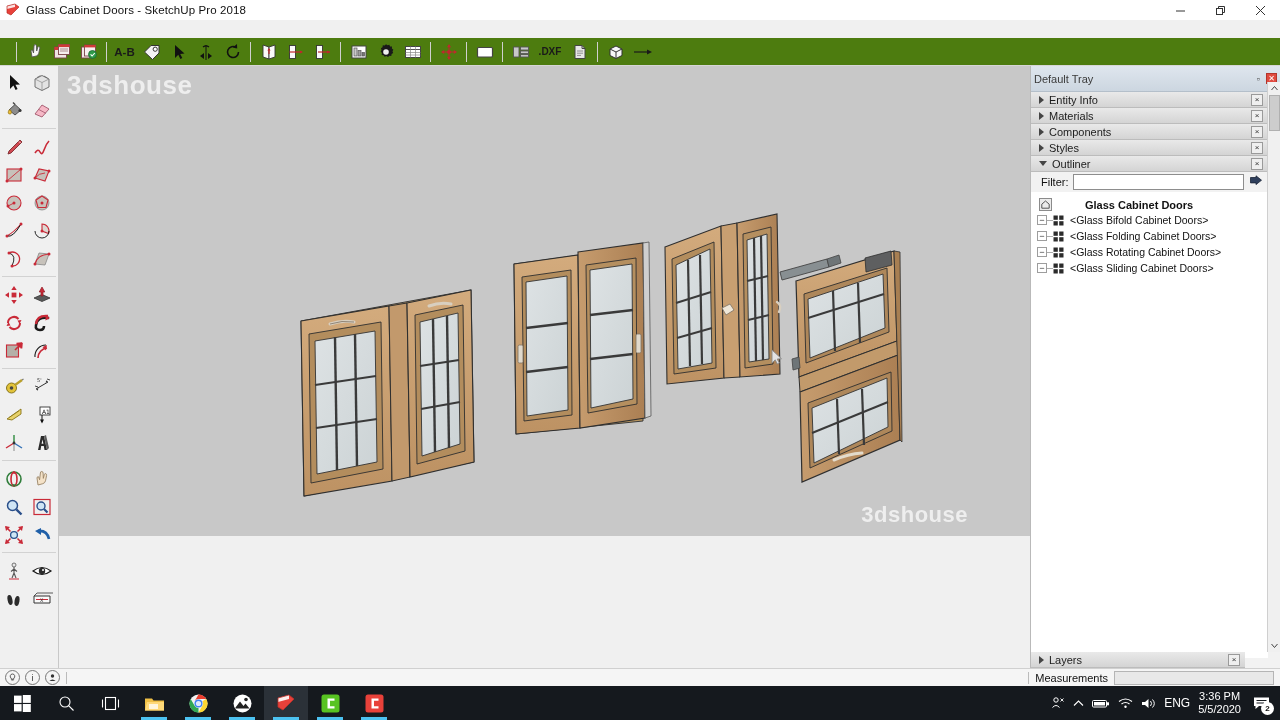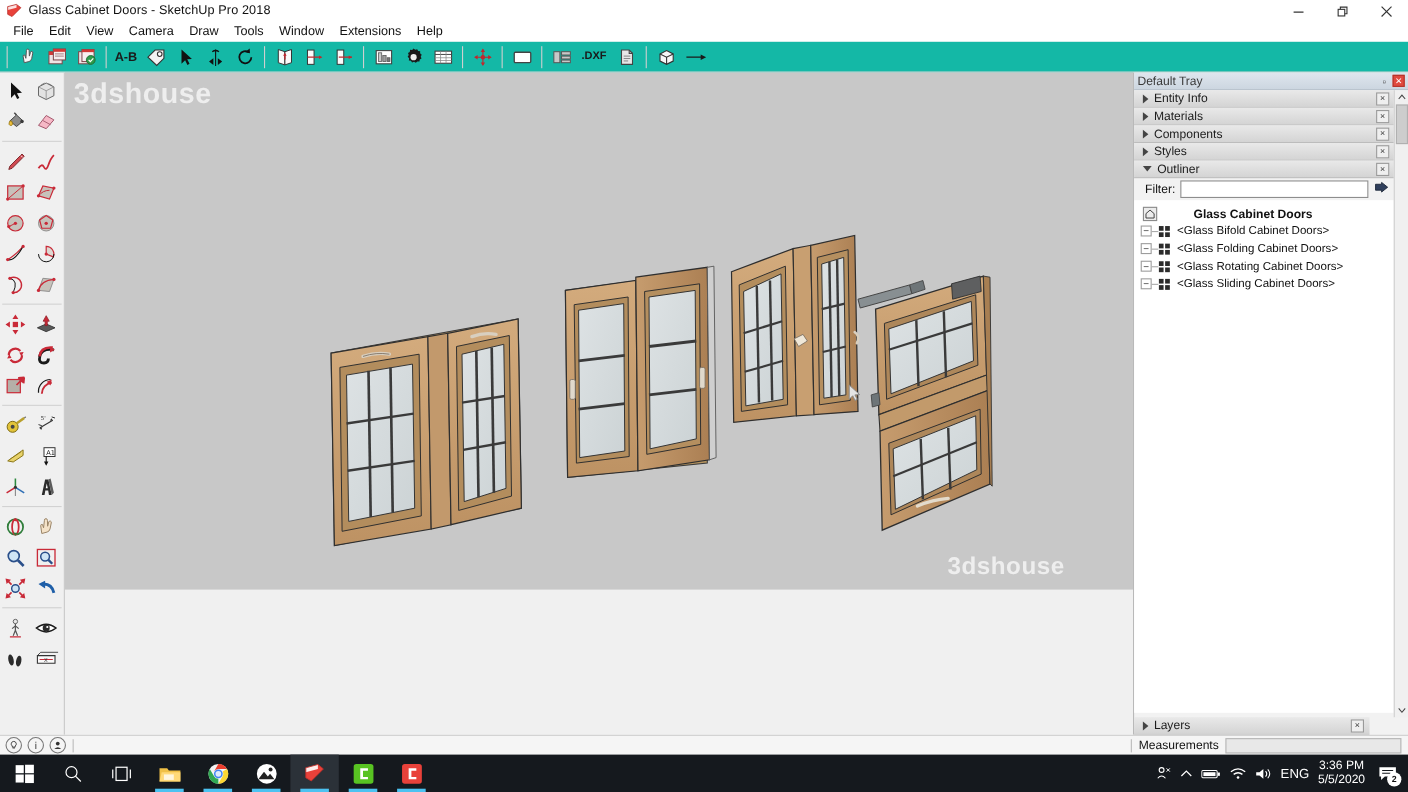--- a/index.html
+++ b/index.html
@@ -27,22 +27,22 @@
   
   .menubar {
     position:absolute; top:20px; left:0; width:1280px; height:18px;
     background:#ffffff; display:flex; align-items:center; padding-left:5px;
   }
   .menu-item { font-size:11.5px; color:#111; padding:1px 7px; cursor:default; }
 
   
   .toolbar-top {
     position:absolute; top:38px; left:0; width:1280px; height:28px;
-    background:#14b8a6; border-bottom:1px solid #d6d6d6;
-    display:flex; align-items:center; padding-left:2px;
+    background:#4d7c0f; border-bottom:1px solid #d6d6d6;
+    display:flex; align-items:center; padding-left:12px;
   }
   .tb-btn { width:27px; height:26px; display:flex; align-items:center; justify-content:center; flex:none; }
   .tb-sep { width:1px; height:20px; background:#cfcfcf; margin:0 4px; flex:none; }
 
   
   .toolbar-left {
     position:absolute; top:66px; left:0; width:59px; height:602px;
     background:#f0f0f0; border-right:1px solid #c8c8c8;
     display:flex; flex-wrap:wrap; align-content:flex-start; padding-top:3px;
   }
@@ -59,21 +59,21 @@
   .wm-bottom { position:absolute; right:62px; bottom:8px; font-size:22px; font-weight:bold;
                color:#eeeeee; letter-spacing:0.5px; }
   .cursor-ghost { position:absolute; left:712px; top:283px; width:14px; height:18px; pointer-events:none; }
 
   
   .tray {
     position:absolute; top:66px; left:1030px; width:250px; height:602px;
     background:#f2f2f2; border-left:1px solid #b9b9b9;
   }
   .tray-header {
-    height:16px; background:linear-gradient(#dfe6ee,#ccd6e0);
+    height:26px; background:linear-gradient(#dfe6ee,#ccd6e0);
     display:flex; align-items:center; padding:0 3px; border-bottom:1px solid #b4bfca;
   }
   .tray-header-title { font-size:11px; color:#3b3b3b; flex:1; }
   .tray-pin { font-size:9px; color:#444; margin-right:6px; }
   .tray-close { width:11px; height:11px; background:#e04a3f; border:1px solid #b3342b;
                 display:flex; align-items:center; justify-content:center; color:#fff; font-size:8px; line-height:1; }
   .panel-head {
     height:16px; background:linear-gradient(#e9e9e9,#d4d4d4);
     border-bottom:1px solid #bcbcbc; display:flex; align-items:center;
     padding:0 2px; position:relative;
@@ -164,31 +164,20 @@
       </div>
       <div class="win-btn close">
         <svg width="11" height="11">
           <line x1="1" y1="1" x2="10" y2="10" stroke="#333" stroke-width="1"></line>
           <line x1="10" y1="1" x2="1" y2="10" stroke="#333" stroke-width="1"></line>
         </svg>
       </div>
     </div>
   </div>
 
-  <div class="menubar">
-    <div class="menu-item">File</div>
-    <div class="menu-item">Edit</div>
-    <div class="menu-item">View</div>
-    <div class="menu-item">Camera</div>
-    <div class="menu-item">Draw</div>
-    <div class="menu-item">Tools</div>
-    <div class="menu-item">Window</div>
-    <div class="menu-item">Extensions</div>
-    <div class="menu-item">Help</div>
-  </div>
 
   <div class="toolbar-top">
     <div class="tb-sep"></div>
     <div class="tb-btn">
       <svg width="20" height="20" viewBox="0 0 20 20">
         <path d="M7 15 L6 9 q0-1.5 1.5-1 l1 3 L9 4 q0-1.5 1.3-1.4 q1.2 .1 1.2 1.4 l.2 5 l1-3.5 q.4-1.2 1.4-.8 q1 .4 .7 1.6 l-1 5 q-.5 2.2-2.5 2.7 z" fill="#f7f7f7" stroke="#555" stroke-width="0.9"></path>
       </svg>
     </div>
     <div class="tb-btn">
       <svg width="20" height="20" viewBox="0 0 20 20">

